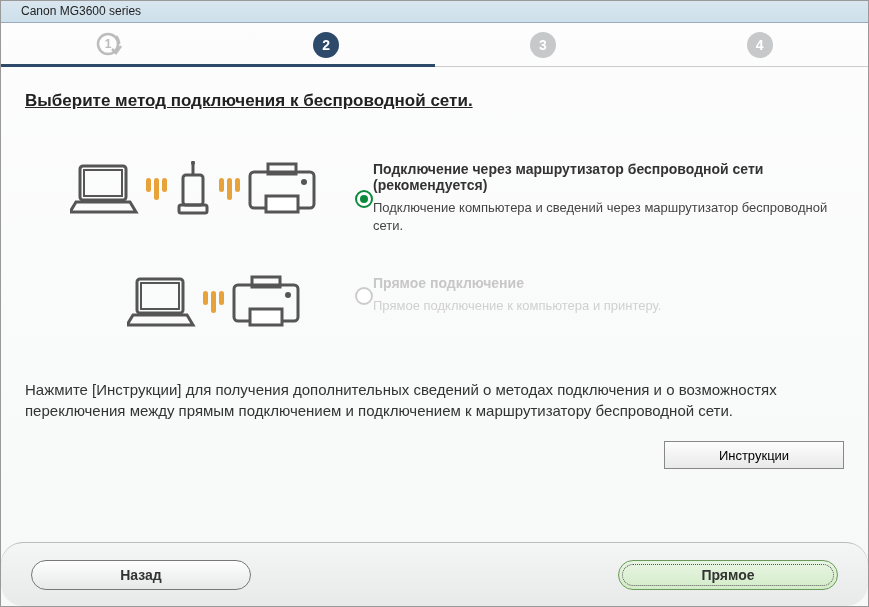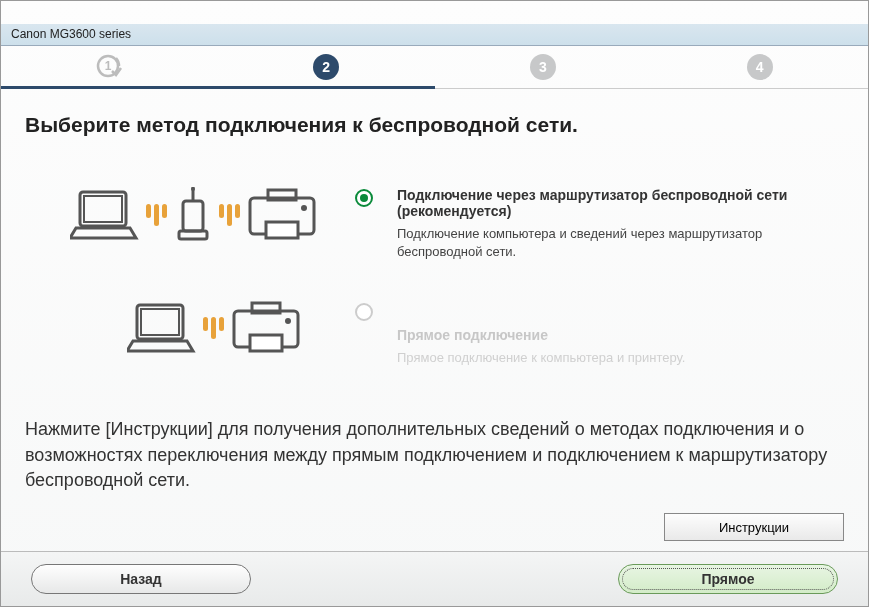--- a/index.html
+++ b/index.html
@@ -16,23 +16,22 @@
     background: linear-gradient(#fdfdfd, #f7f8f8);
     border: 1px solid #999;
     display: flex;
     flex-direction: column;
   }
   .titlebar {
     height: 22px;
     background: linear-gradient(#d9e6ef, #cde0eb);
     border-bottom: 1px solid #9ab;
     font-size: 12px;
-    padding: 3px 10px;
+    padding: 3px 20px;
     color: #222;
-    margin-top: 23px;
   }
   .steps {
     display: flex;
     height: 44px;
     align-items: center;
     border-bottom: 1px solid #ccc;
     position: relative;
   }
   .step {
     flex: 1;
@@ -61,66 +60,68 @@
     height: 3px;
     background: #2d4a6b;
   }
   .content {
     flex: 1;
     padding: 18px 24px 10px 24px;
     display: flex;
     flex-direction: column;
   }
   .heading {
-    font-size: 21px;
+    font-size: 17px;
     font-weight: bold;
     color: #222;
     margin-bottom: 50px;
     margin-top: 6px;
+    text-decoration: underline;
   }
   .options { display: flex; flex-direction: column; gap: 40px; padding-left: 30px; }
   .option-row { display: flex; align-items: flex-start; gap: 20px; }
   .option-illus { width: 280px; display: flex; align-items: center; justify-content: center; }
-  .option-text { flex: 1; display: flex; align-items: flex-start; gap: 24px; }
+  .option-text { flex: 1; display: flex; align-items: center; gap: 0; }
   .radio {
     width: 18px; height: 18px; border-radius: 50%;
     border: 2px solid #0a8a3a; background: #fff;
     display: flex; align-items: center; justify-content: center;
     margin-top: 2px; flex-shrink: 0;
   }
   .radio.selected::after {
     content: ""; width: 8px; height: 8px; border-radius: 50%;
     background: #0a8a3a;
   }
   .radio.disabled { border-color: #ccc; }
   .opt-title { font-weight: bold; font-size: 14px; color: #333; margin-bottom: 6px; }
   .opt-desc { font-size: 13px; color: #444; line-height: 1.4; }
-  .disabled-text .opt-title { color: #c7c7c7; margin-top: 26px; }
+  .disabled-text .opt-title { color: #c7c7c7; }
   .disabled-text .opt-desc { color: #d0d0d0; }
   .hint {
-    font-size: 18px;
+    font-size: 15px;
     color: #333;
     line-height: 1.4;
     margin-top: 50px;
   }
   .instr-btn-row { display: flex; justify-content: flex-end; margin-top: 20px; }
   .instr-btn {
     width: 180px; height: 28px;
     background: linear-gradient(#fdfdfd, #e9e9e9);
     border: 1px solid #888; font-size: 13px;
     cursor: pointer;
   }
   .footer {
-    height: 56px;
+    height: 64px;
     border-top: 1px solid #bbb;
     background: linear-gradient(#f4f5f5, #e8eaea);
     display: flex;
     align-items: center;
     justify-content: space-between;
     padding: 0 30px;
+    border-radius: 22px;
   }
   .pill-btn {
     width: 220px; height: 30px;
     border-radius: 15px;
     border: 1px solid #777;
     background: linear-gradient(#fefefe, #e7e8e8);
     font-size: 14px; font-weight: bold;
     cursor: pointer;
     color: #333;
   }

